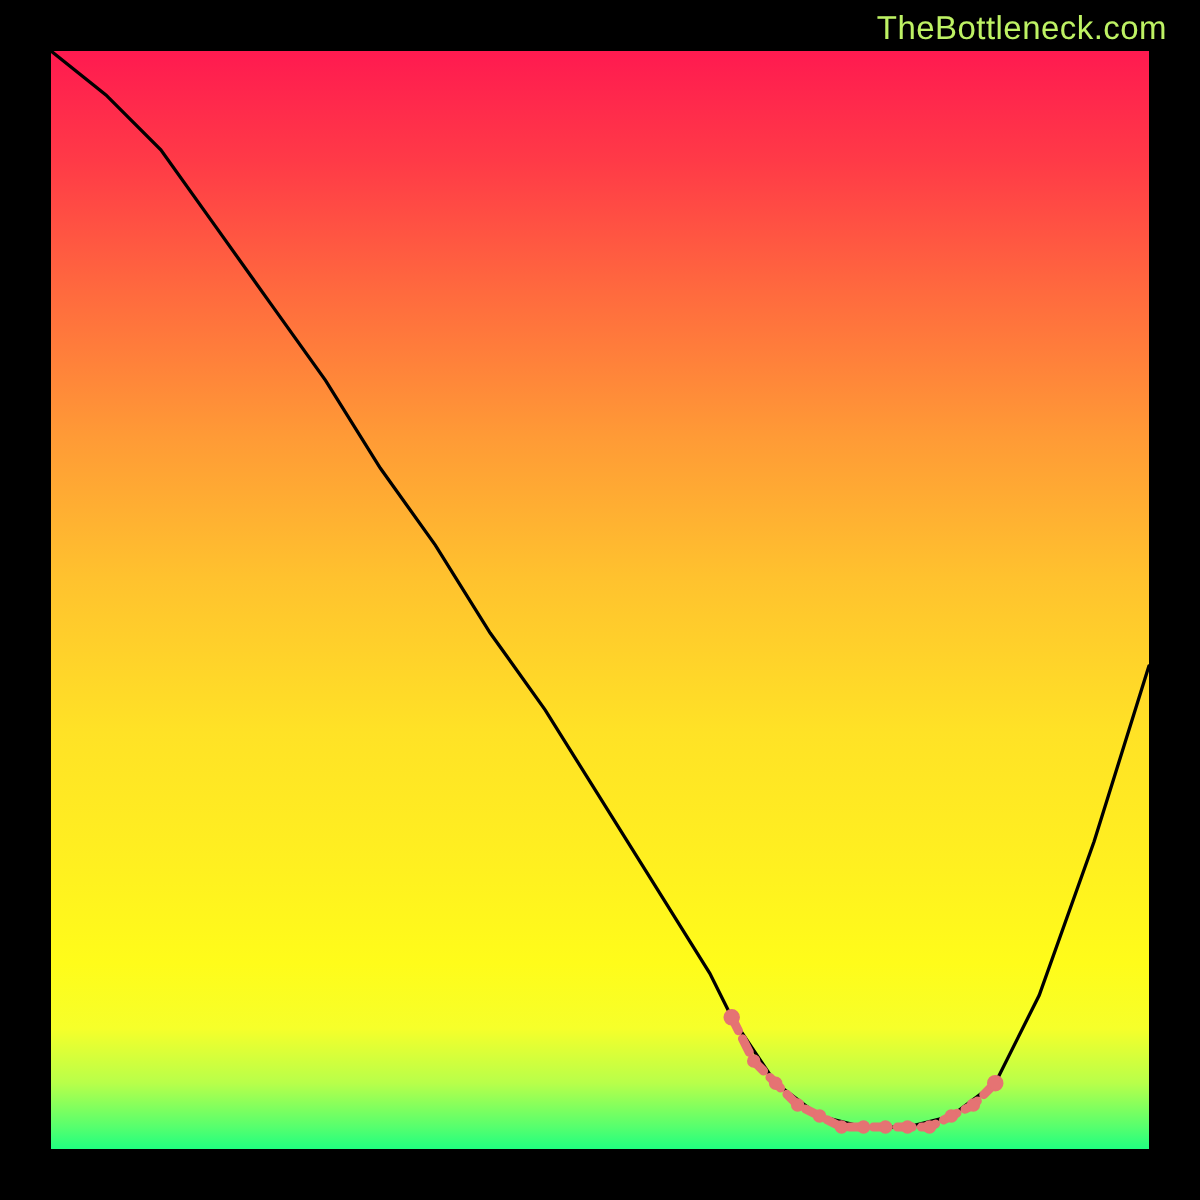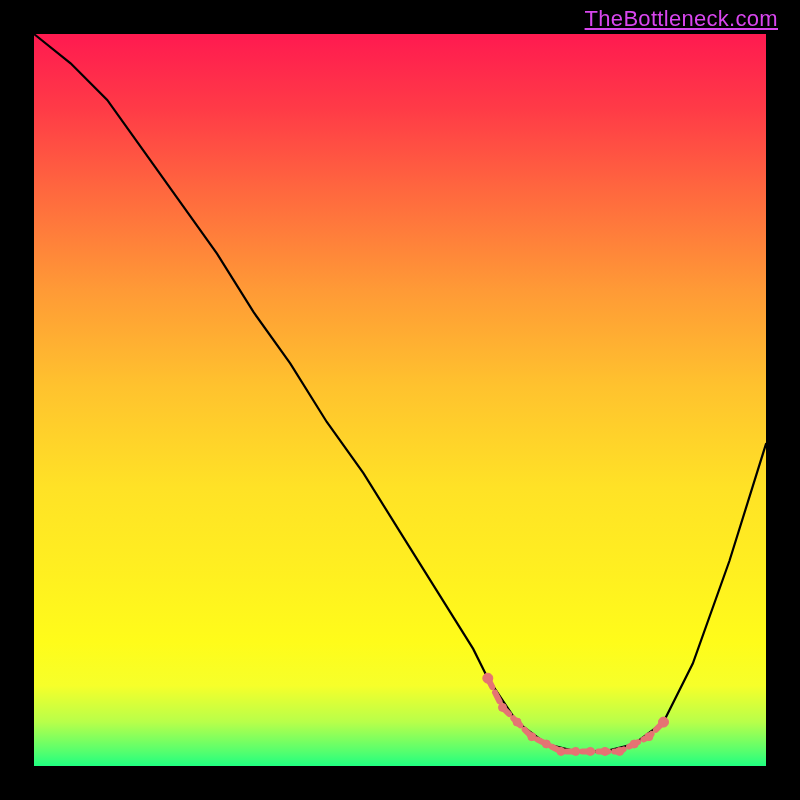--- a/index.html
+++ b/index.html
@@ -29,26 +29,25 @@
       #f6ff2a 89%,
       #b8ff4a 94%,
       #56ff6e 98%,
       #20ff80 100%
     );
   }
   .watermark {
     position: absolute;
     top: 6px;
     right: 22px;
-    color: #d946ef;
+    color: #bef264;
     font-size: 22px;
     font-weight: 400;
     letter-spacing: 0.3px;
     user-select: none;
-    text-decoration: underline;
   }
   svg.curve {
     position: absolute;
     left: 0;
     top: 0;
     width: 732px;
     height: 732px;
     overflow: visible;
   }
   .curve path.line {

